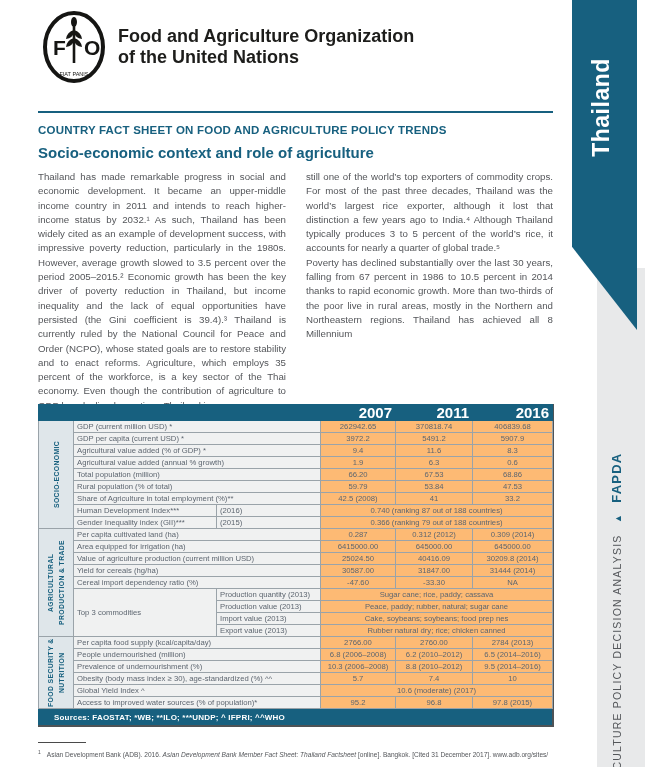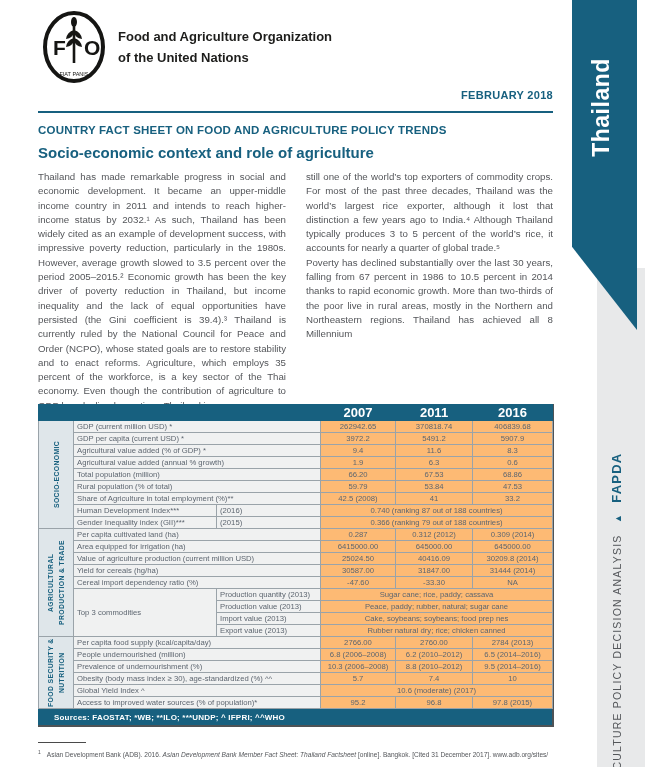--- a/index.html
+++ b/index.html
@@ -5,21 +5,21 @@
   :root{
     --accent:#17607f; --band_gray:#e8e9ea; --text_gray:#54565a; --table_text:#5d6670;
     --row_bg:#f0f1f1; --section_bg:#dfe6ea; --tborder:#9aa3a9; --dark_edge:#4e5356; --ink:#1d1d1b;
   }
   html,body{margin:0;padding:0;}
   body{font-family:"Liberation Sans", sans-serif; background:#fff;}
   #page{position:relative;width:645px;height:767px;background:#fff;overflow:hidden;}
 
   
   .logo{position:absolute;left:42px;top:10px;}
-  .org-name{position:absolute;left:118px;top:26px;font-size:13px;font-weight:bold;color:var(--ink);line-height:21px;}
+  .org-name{position:absolute;left:118px;top:26px;font-size:18px;font-weight:bold;color:var(--ink);line-height:21px;}
   .date{position:absolute;left:38px;top:89px;width:515px;text-align:right;font-size:11px;font-weight:bold;color:var(--accent);letter-spacing:.3px;}
   .header-rule{position:absolute;left:38px;top:111px;width:515px;height:2px;background:var(--accent);}
   .fact-title{position:absolute;left:38px;top:124px;font-size:11.5px;font-weight:bold;color:var(--accent);letter-spacing:.2px;}
   .section-title{position:absolute;left:38px;top:144px;font-size:15px;font-weight:bold;color:var(--accent);}
 
   
   .col{position:absolute;top:170px;width:248px;font-size:9.7px;line-height:14.3px;color:var(--text_gray);text-align:justify;}
   .col p{margin:0;}
   .col-left{left:38px;}
   .col-right{left:306px;width:247px;}
@@ -34,21 +34,21 @@
   .country-pos>span{font-size:23px;font-weight:bold;color:#fff;letter-spacing:.5px;}
   .fapda-strip{position:absolute;left:607px;top:800px;transform:rotate(-90deg);transform-origin:0 0;white-space:nowrap;}
   .fapda-sub{font-size:10.5px;color:#53565a;letter-spacing:1.2px;}
   .fapda-tri{font-size:9px;color:var(--accent);margin:0 7px;}
   .fapda-name{font-size:13px;font-weight:bold;color:var(--accent);letter-spacing:1.2px;}
 
   
   .table-wrap{position:absolute;left:38px;top:404px;width:514px;border-right:2.5px solid var(--dark_edge);border-bottom:2.5px solid var(--dark_edge);}
   table.stats{border-collapse:collapse;table-layout:fixed;width:514px;font-size:7.7px;color:var(--table_text);}
   table.stats td,table.stats th{border:1px solid var(--tborder);padding:0 3px;height:11px;line-height:10px;overflow:hidden;}
-  tr.head th{background:var(--accent);color:#fff;font-size:13px;font-weight:bold;text-align:center;height:15px;border:1px solid var(--accent);border-left:1.5px solid #fff;}
+  tr.head th{background:var(--accent);color:#fff;font-size:15px;font-weight:bold;text-align:right;height:15px;border:1px solid var(--accent);border-left:1.5px solid #fff;}
   tr.head th.blank{border-left:1px solid var(--accent);}
   td.sec{background:var(--section_bg);padding:0;border:1px solid #c3ccd1;}
   td.sec .vert{writing-mode:vertical-rl;transform:rotate(180deg);height:100%;width:100%;display:flex;align-items:center;justify-content:center;
     font-weight:bold;font-size:6.8px;letter-spacing:.4px;color:var(--accent);text-align:center;line-height:11px;}
   td.lbl,td.sub{background:var(--row_bg);text-align:left;}
   td.val,td.spanval{background:#fdba74;text-align:center;}
   .sources-bar{height:16px;background:var(--accent);color:#fff;font-size:8px;font-weight:bold;display:flex;align-items:center;padding-left:16px;letter-spacing:.2px;}
 
   
   .foot-rule{position:absolute;left:38px;top:742px;width:48px;height:1px;background:#4a4a4a;}
@@ -74,21 +74,20 @@
         <path d="M32 28 q7 2 8 9 q-7 -1 -8 -7 Z" fill="#151513"></path>
         <ellipse cx="32" cy="12" rx="3" ry="5" fill="#151513"></ellipse>
       </g>
       <text x="32" y="66" font-size="5.5" text-anchor="middle" fill="#151513">FIAT PANIS</text>
     </svg>
   </div>
   <div class="org-name">
     <div>Food and Agriculture Organization</div>
     <div>of the United Nations</div>
   </div>
-  <div class="date">FEBRUARY 2018</div>
   <div class="header-rule"></div>
   <div class="fact-title">COUNTRY FACT SHEET ON FOOD AND AGRICULTURE POLICY TRENDS</div>
   <div class="section-title">Socio-economic context and role of agriculture</div>
 
   <div class="col col-left">
     <p>Thailand has made remarkable progress in social and economic development. It became an upper-middle income country in 2011 and intends to reach higher-income status by 2032.¹ As such, Thailand has been widely cited as an example of development success, with impressive poverty reduction, particularly in the 1980s. However, average growth slowed to 3.5 percent over the period 2005–2015.² Economic growth has been the key driver of poverty reduction in Thailand, but income inequality and the lack of equal opportunities have persisted (the Gini coefficient is 39.4).³ Thailand is currently ruled by the National Council for Peace and Order (NCPO), whose stated goals are to restore stability and to enact reforms. Agriculture, which employs 35 percent of the workforce, is a key sector of the Thai economy. Even though the contribution of agriculture to GDP has declined over time, Thailand is</p>
   </div>
   <div class="col col-right">
     <p>still one of the world’s top exporters of commodity crops. For most of the past three decades, Thailand was the world’s largest rice exporter, although it lost that distinction a few years ago to India.⁴ Although Thailand typically produces 3 to 5 percent of the world’s rice, it accounts for nearly a quarter of global trade.⁵</p>
     <p>Poverty has declined substantially over the last 30 years, falling from 67 percent in 1986 to 10.5 percent in 2014 thanks to rapid economic growth. More than two-thirds of the poor live in rural areas, mostly in the Northern and Northeastern regions. Thailand has achieved all 8 Millennium</p>

